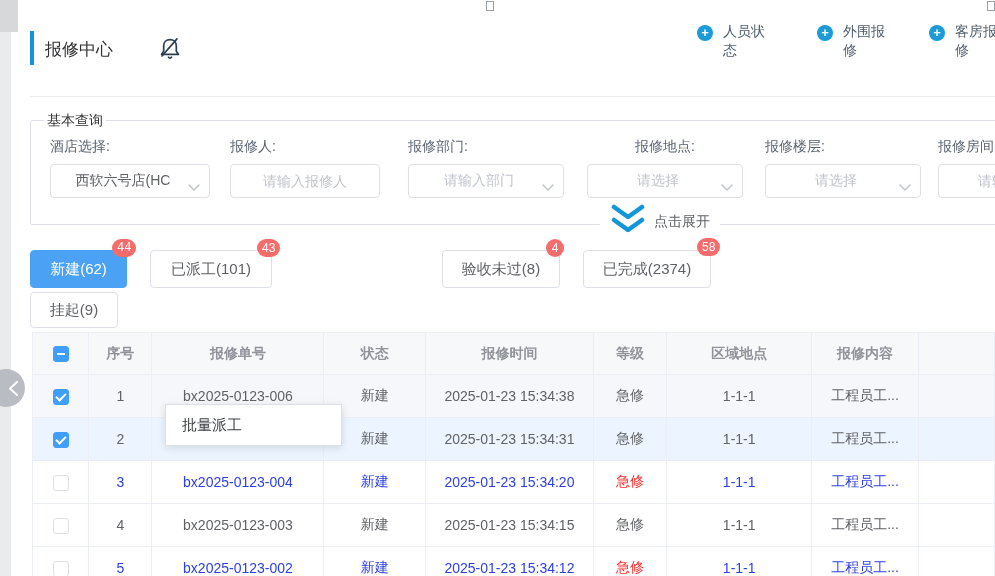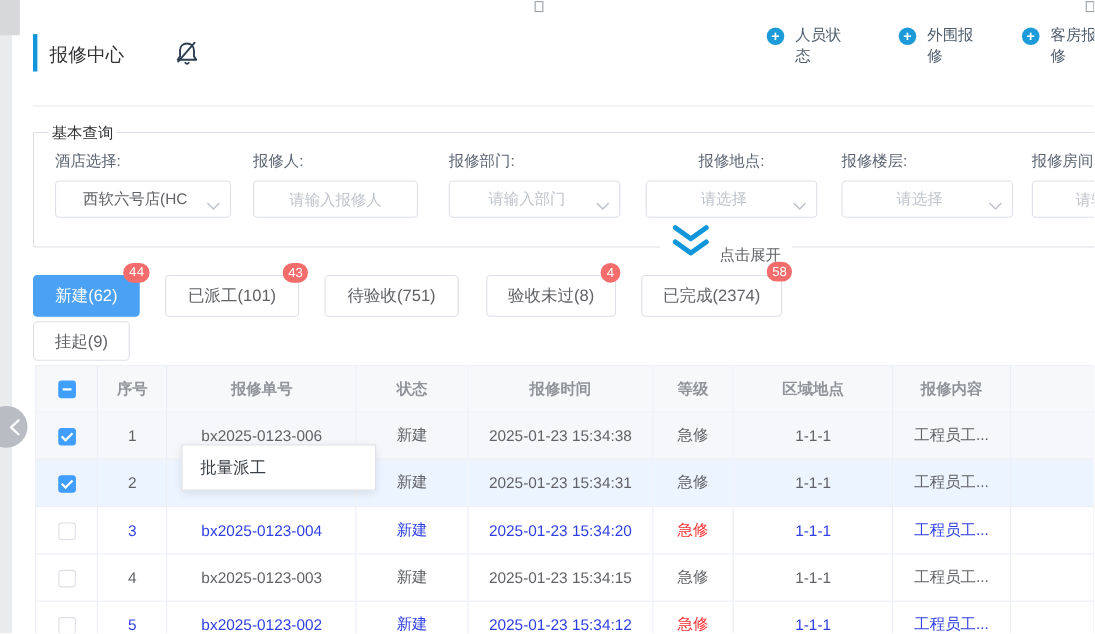--- a/index.html
+++ b/index.html
@@ -37,21 +37,21 @@
   .control input{width:100%;height:100%;border:none;outline:none;background:transparent;text-align:center;font-size:14px;color:#606266;font-family:inherit;}
   .control input::placeholder{color:#c0c4cc;}
   .arrow{position:absolute;right:9px;top:13px;}
   .f1{left:50px;} .f1 .control{width:132px;}
   .f2{left:230px;} .f2 .control{width:148px;}
   .f3{left:408px;} .f3 .control{width:128px;}
   .f4{left:587px;text-align:center;} .f4 .control{width:128px;}
   .f5{left:765px;} .f5 .control{width:128px;}
   .f6{left:938px;} .f6 .control{width:148px;}
 
-  .expander{position:absolute;left:600px;top:203px;height:38px;background:#fff;display:flex;align-items:flex-end;padding:0 10px;cursor:pointer;z-index:2;}
+  .expander{position:absolute;left:600px;top:203px;height:38px;background:#fff;display:flex;align-items:center;padding:0 10px;cursor:pointer;z-index:2;}
   .expander .etext{font-size:14px;color:#606266;margin-left:8px;}
 
   
   .tab{position:absolute;height:38px;border:1px solid #dcdfe6;border-radius:4px;background:#fff;color:#606266;font-size:15px;display:flex;align-items:center;justify-content:center;cursor:pointer;box-sizing:border-box;}
   .tab.active{background:#4ba2f5;border-color:#4ba2f5;color:#fff;}
   .t1{left:30px;top:250px;width:97px;}
   .t2{left:150px;top:250px;width:122px;}
   .t3{left:295px;top:250px;width:122px;}
   .t4{left:442px;top:250px;width:118px;}
   .t5{left:583px;top:250px;width:128px;}
@@ -199,23 +199,20 @@
       </svg>
     </span>
     <span class="etext">点击展开</span>
   </div>
 
   <div class="tab active t1">
       <span>新建(62)</span>
     </div>
   <div class="tab t2">
       <span>已派工(101)</span>
-    </div>
-  <div class="tab t3">
-      <span>待验收(751)</span>
     </div>
   <div class="tab t4">
       <span>验收未过(8)</span>
     </div>
   <div class="tab t5">
       <span>已完成(2374)</span>
     </div>
   <div class="tab t6">
       <span>挂起(9)</span>
     </div>

